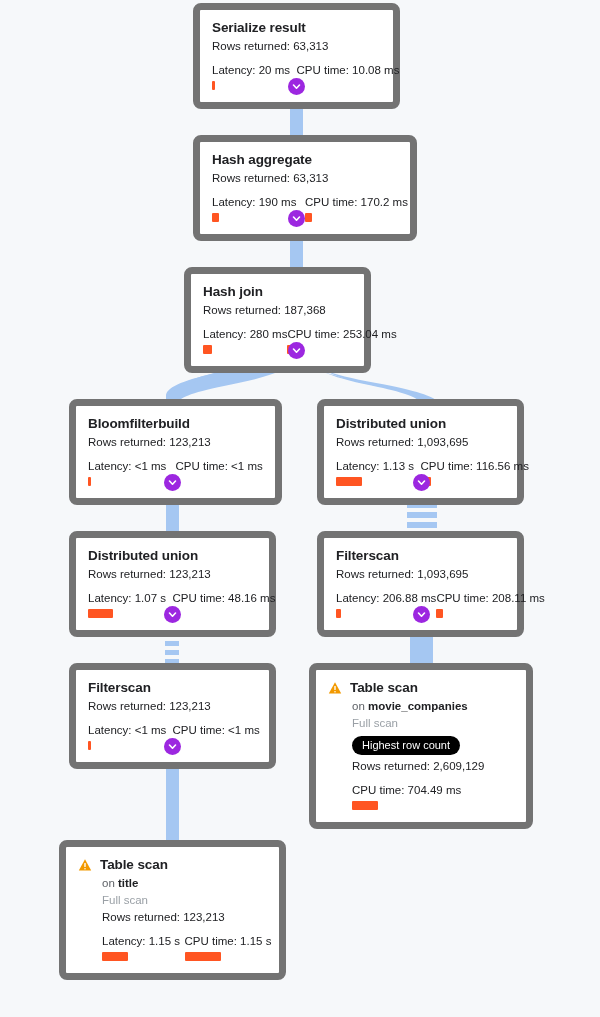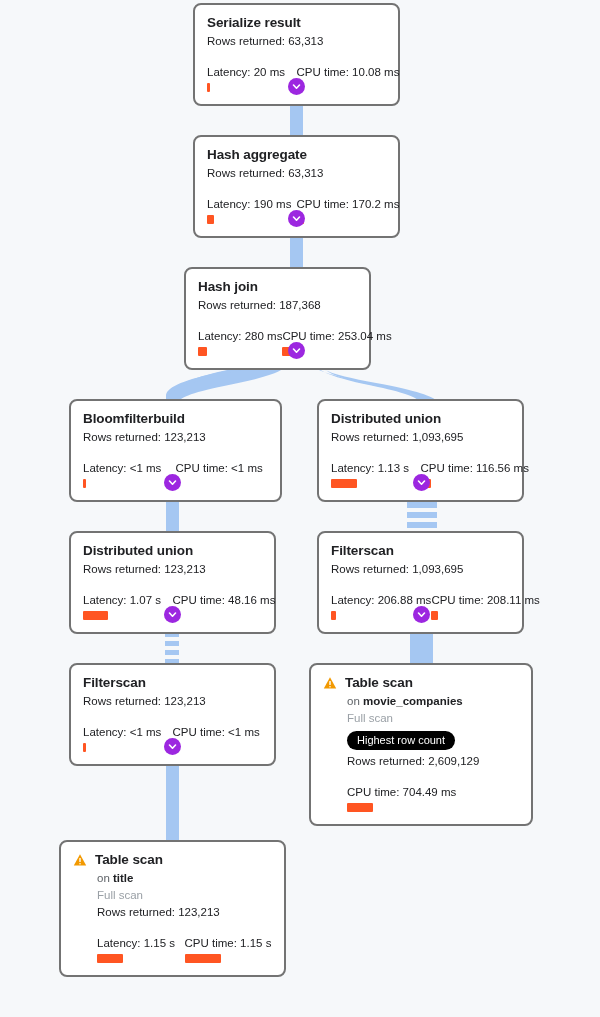--- a/index.html
+++ b/index.html
@@ -11,21 +11,21 @@
     font-family: "Liberation Sans", sans-serif;
     position: relative;
     overflow: hidden;
   }
   #canvas { position: absolute; inset: 0; }
   #edges { position: absolute; left: 0; top: 0; width: 600px; height: 1017px; }
 
   .node {
     position: absolute;
     background: #ffffff;
-    border: 2px solid #737373;
+    border: 7px solid #737373;
     border-radius: 8px;
     padding: 10px 12px 12px 12px;
     z-index: 5;
   }
   .node-head { display: flex; align-items: flex-start; gap: 8px; }
   .warn-icon { flex: 0 0 auto; margin-top: 1px; }
   .node-title {
     font-size: 13.5px;
     font-weight: bold;
     color: #202124;
@@ -48,21 +48,21 @@
     font-size: 11px;
     line-height: 1.3;
     white-space: nowrap;
   }
   .rows {
     font-size: 11.5px;
     color: #202124;
     line-height: 1.4;
     margin-top: 1px;
   }
-  .metrics { display: flex; margin-top: 16px; justify-content: space-between; }
+  .metrics { display: flex; margin-top: 9px; justify-content: space-between; }
   .metric { flex: 0 0 50%; }
   .metric-label { font-size: 11.5px; color: #202124; line-height: 1.3; white-space: nowrap; }
   .metric-bar { height: 9px; background: #ff5522; margin-top: 3px; border-radius: 1px; }
 
   .indent { padding-left: 24px; }
 
   .collapse {
     position: absolute;
     width: 17px; height: 17px;
     border-radius: 50%;
@@ -131,21 +131,21 @@
         <div class="metric-bar" style="width:3px;"></div>
       </div>
     </div>
   </div>
   <div class="collapse" style="left:288px; top:78px;">
     <svg width="11" height="11" viewBox="0 0 11 11">
       <path d="M2.5 4 L5.5 7.2 L8.5 4" stroke="#ffffff" stroke-width="1.6" fill="none" stroke-linecap="round" stroke-linejoin="round"></path>
     </svg>
   </div>
 
-  <div class="node" style="left:193px; top:135px; width:207px;">
+  <div class="node" style="left:193px; top:135px; width:224px;">
     <div class="node-head">
       <div class="node-title">Hash aggregate</div>
     </div>
     <div class="rows">Rows returned: 63,313</div>
     <div class="metrics">
       <div class="metric">
         <div class="metric-label">Latency: 190 ms</div>
         <div class="metric-bar" style="width:7px;"></div>
       </div>
       <div class="metric">

